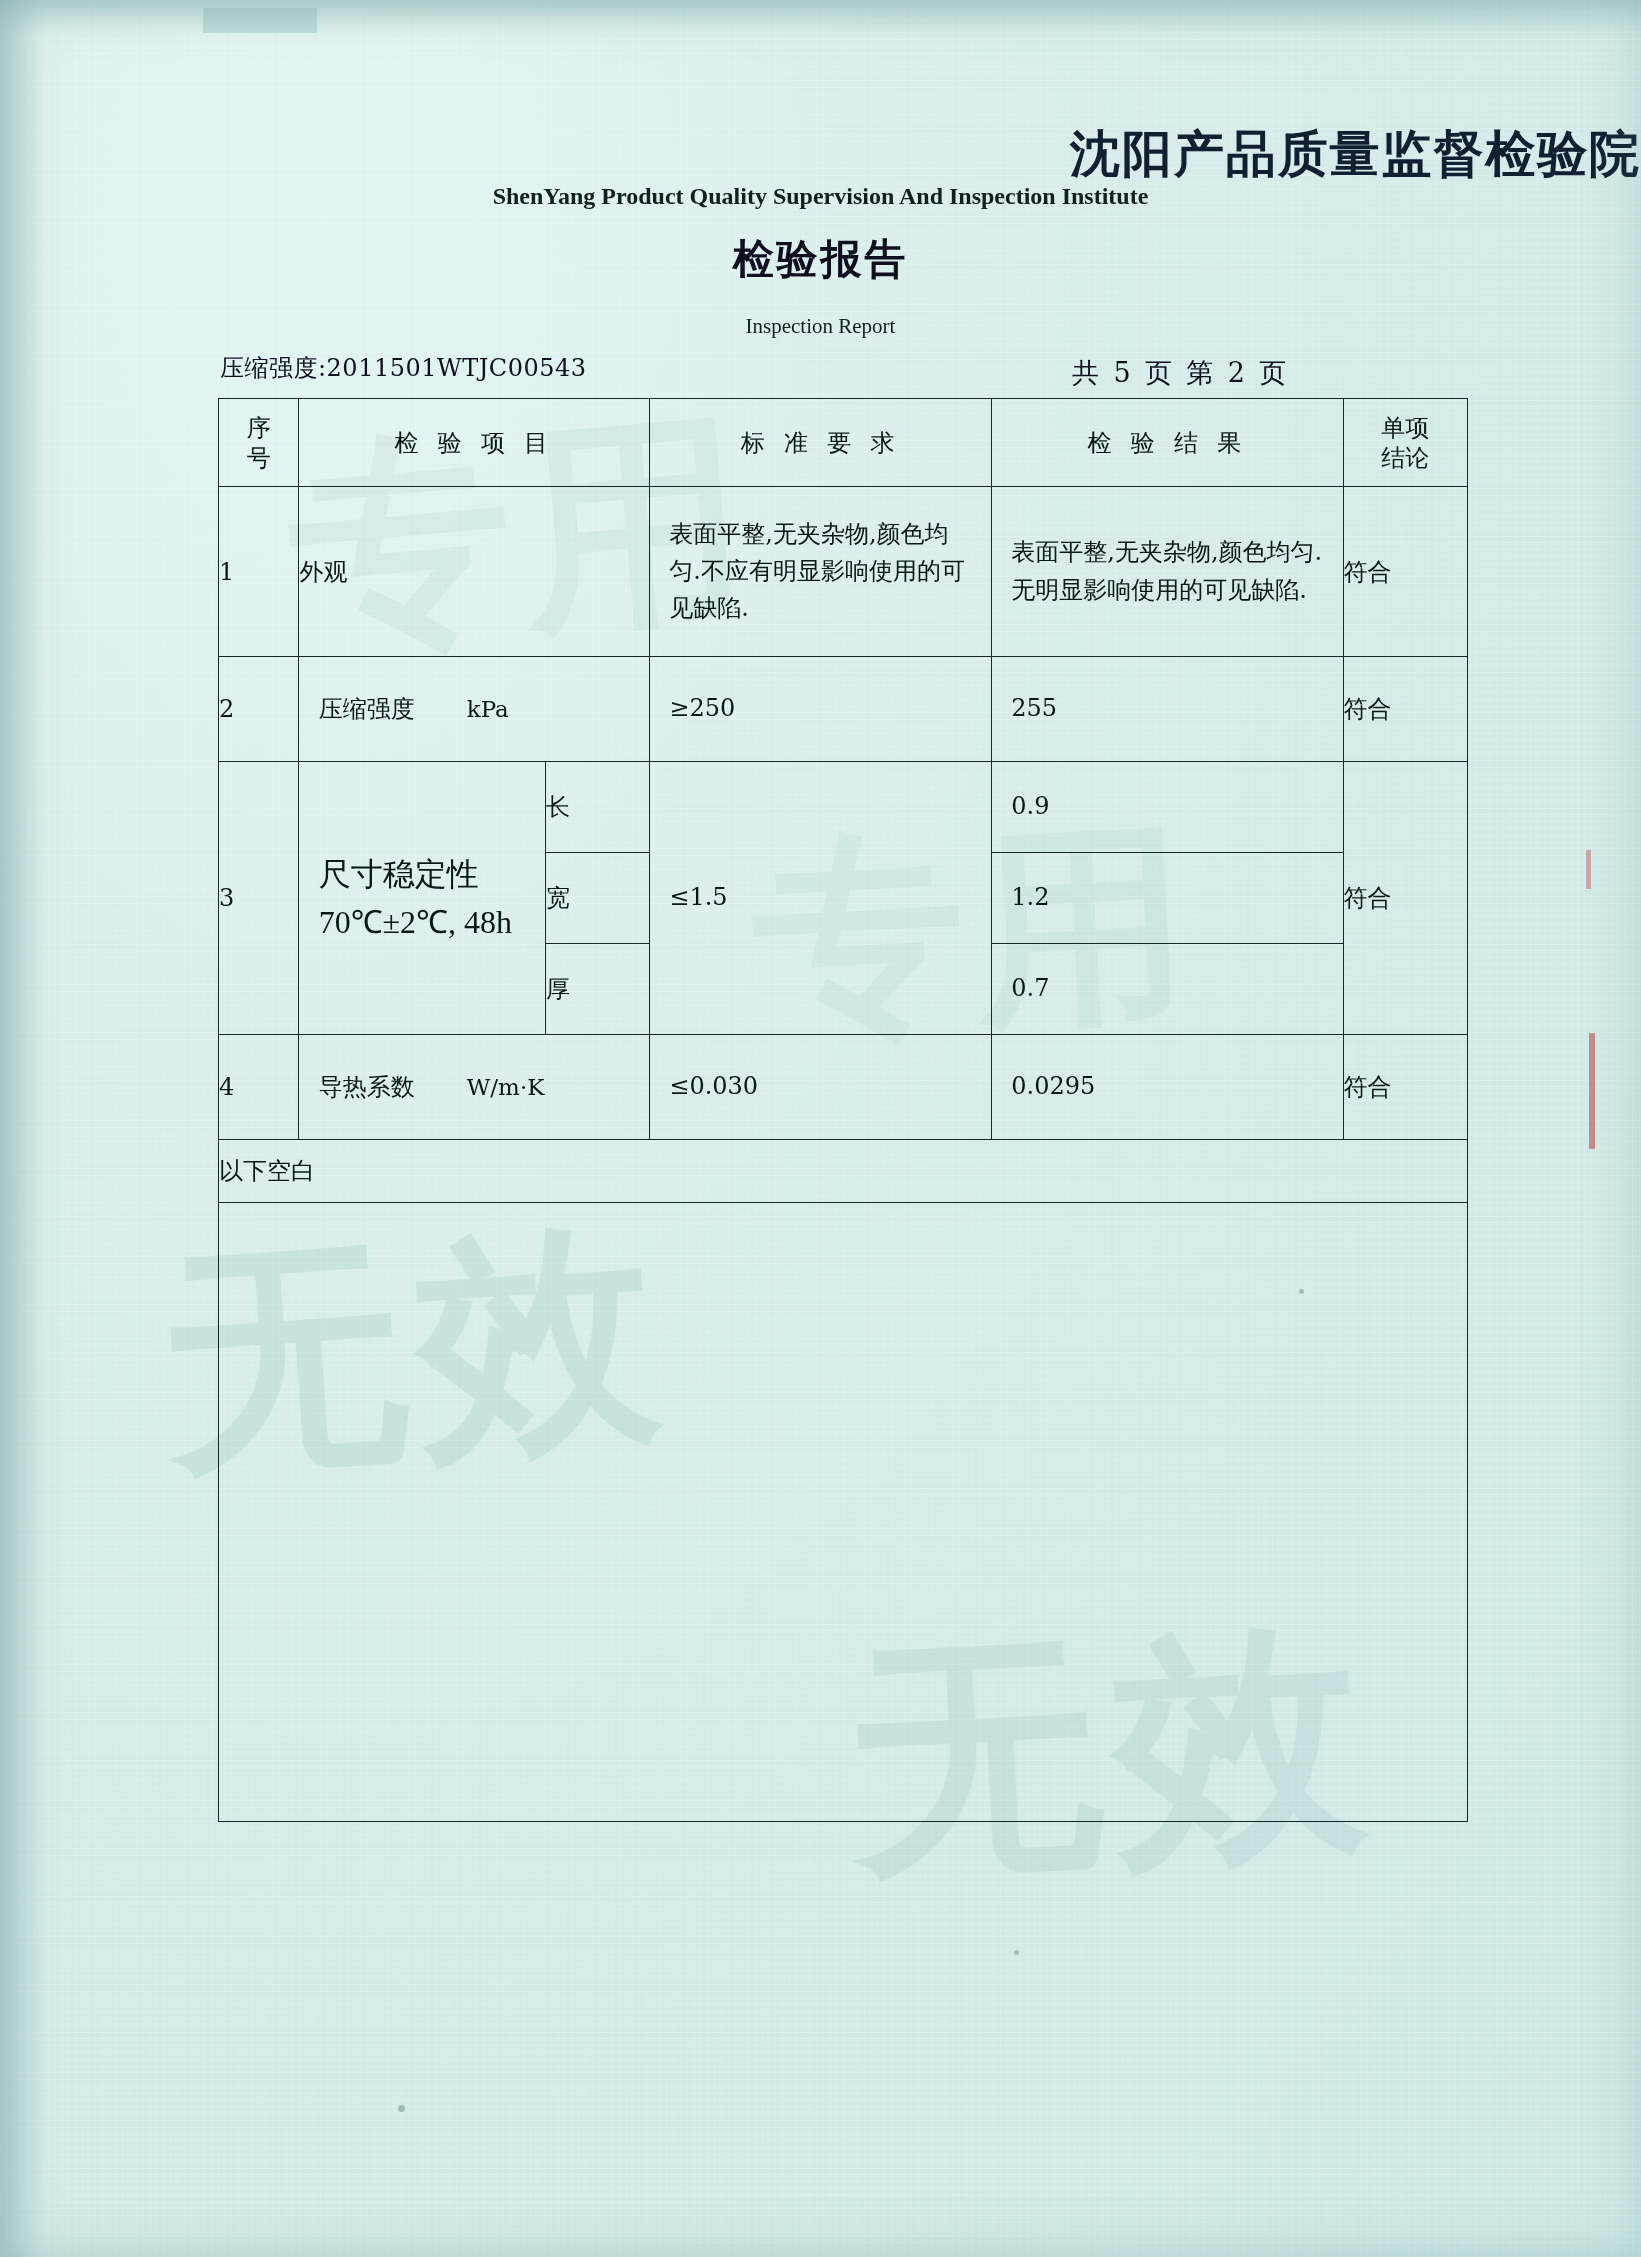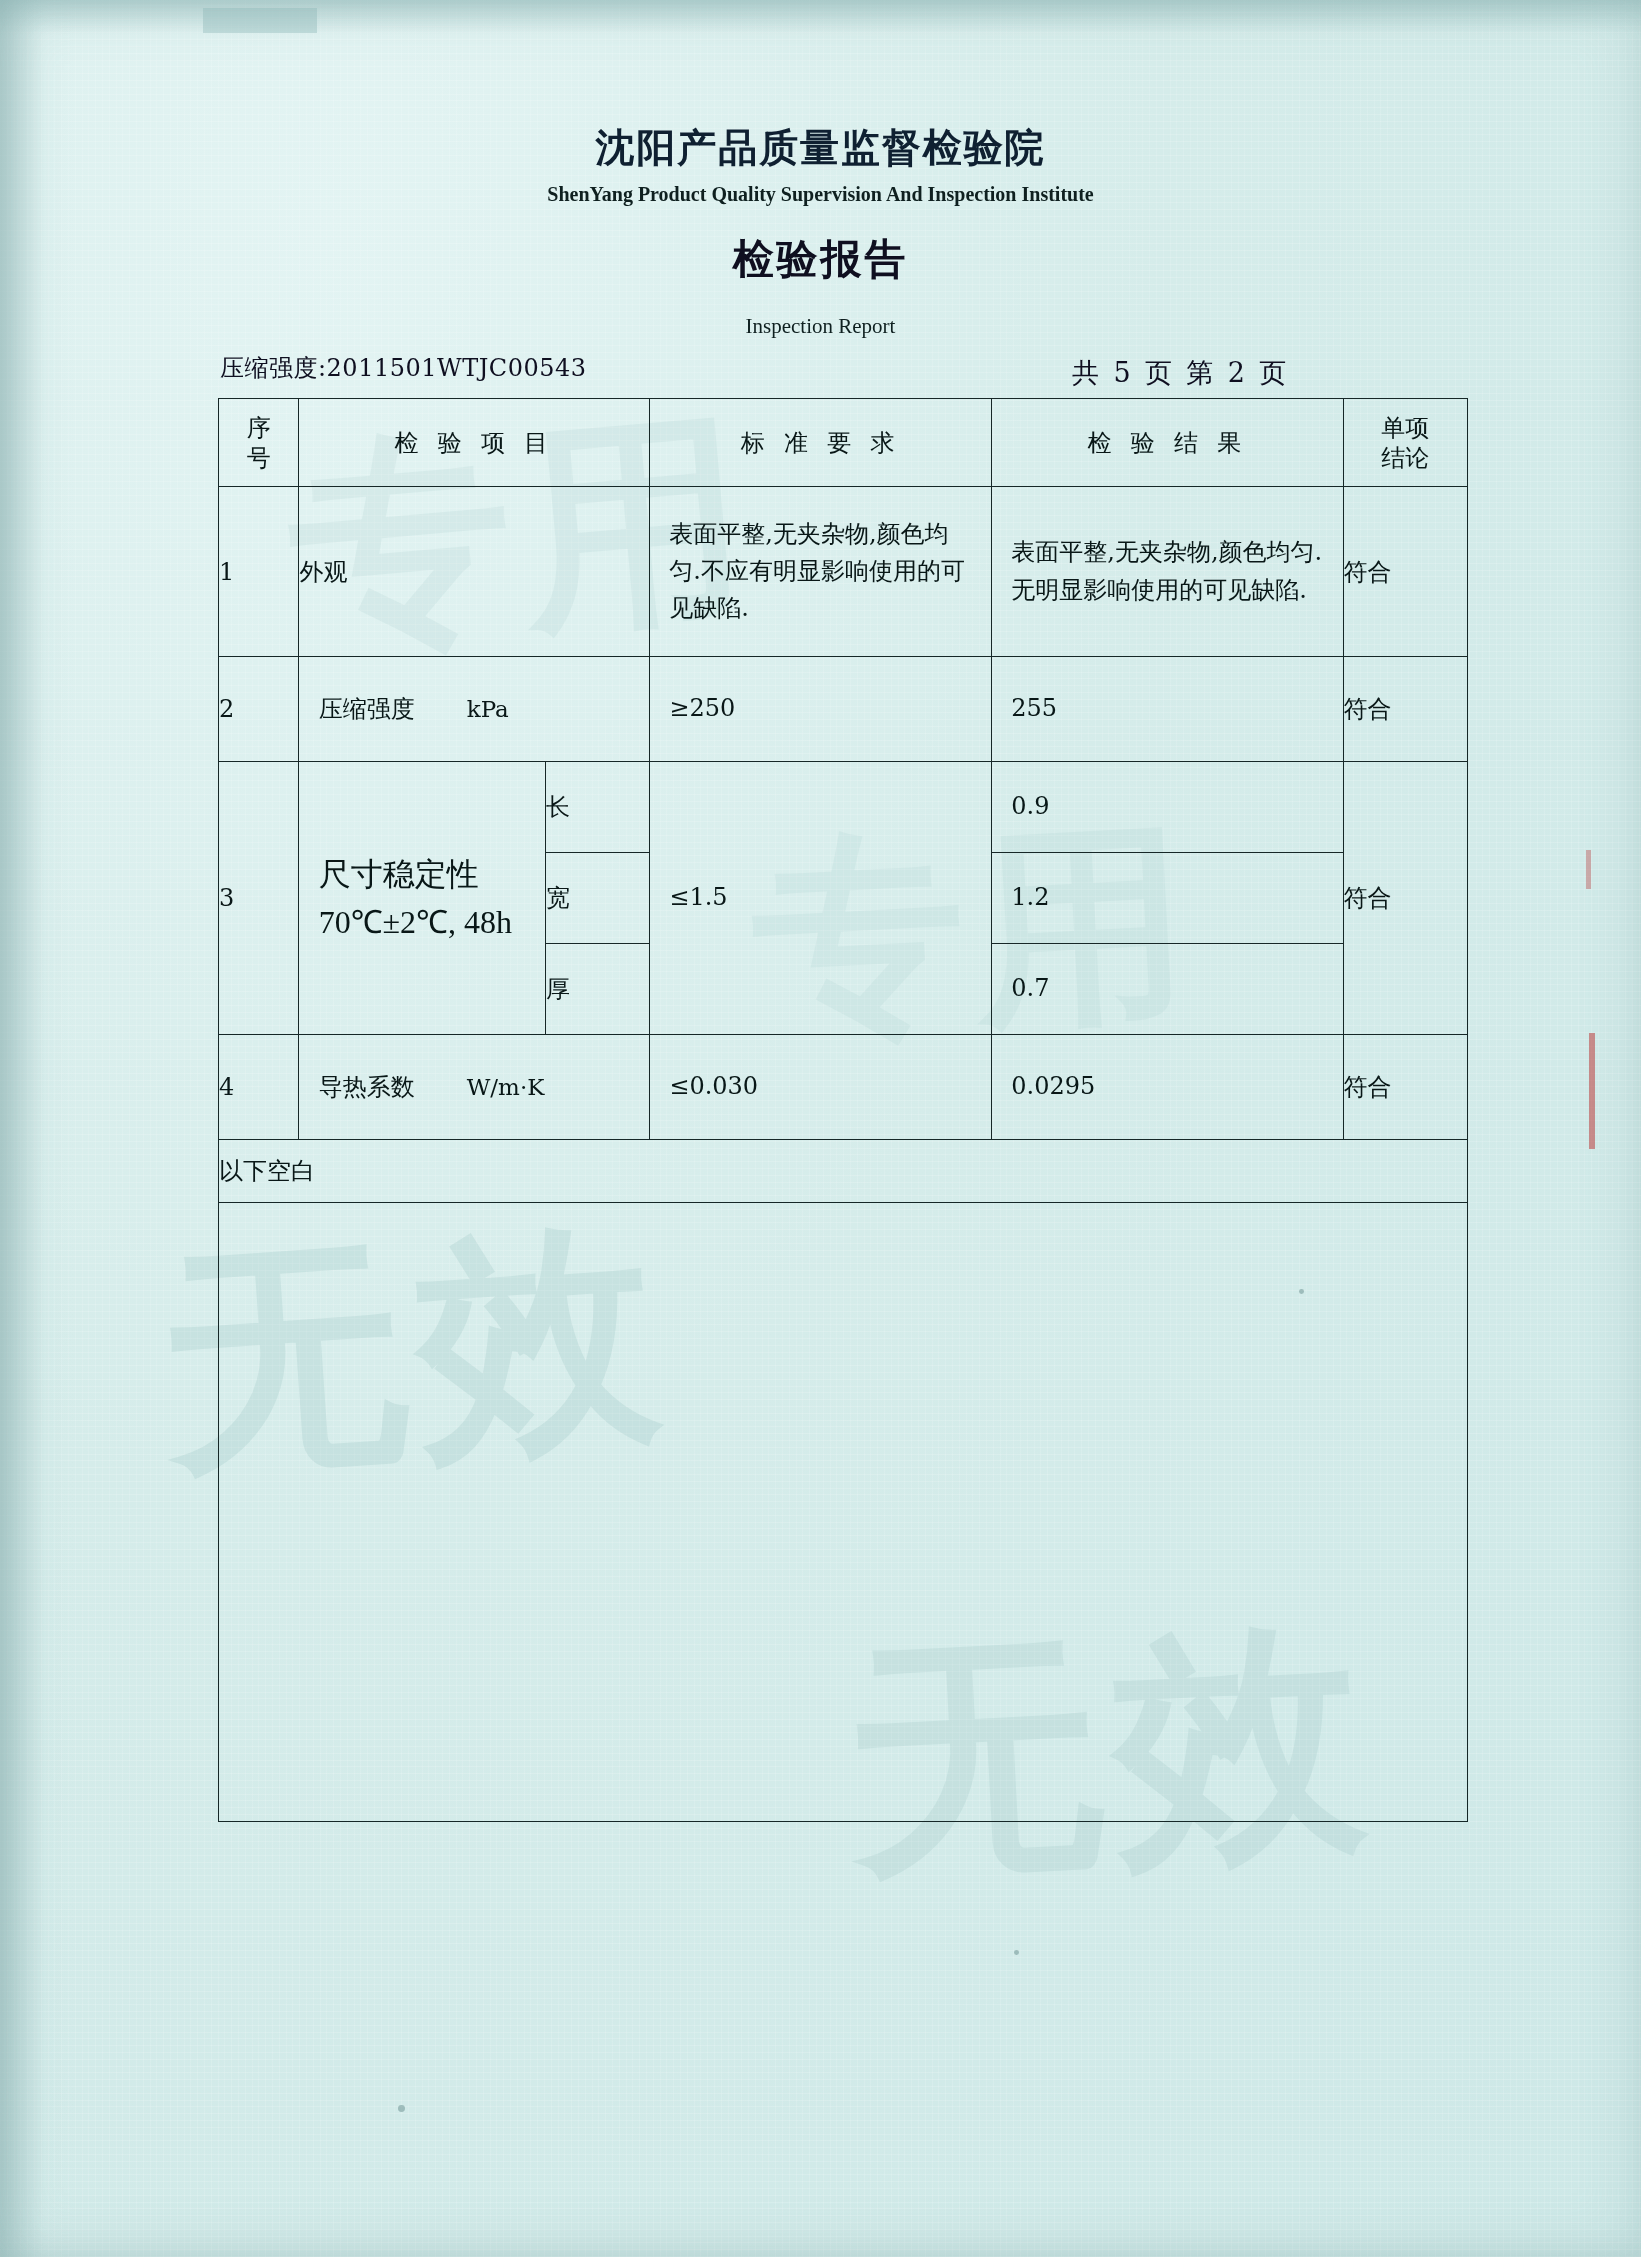--- a/index.html
+++ b/index.html
@@ -66,32 +66,32 @@
   
   .doc {
     position: absolute;
     left: 0; top: 0;
     width: 1641px;
     height: 2257px;
   }
   .title-cn {
     position: absolute;
     top: 121px; left: 0; right: 0;
-    text-align: center;
-    font-size: 39px;
+    text-align: right;
+    font-size: 50px;
     font-weight: bold;
     color: #123;
     letter-spacing: 1.9px;
     font-family: "DejaVu Serif", serif;
   }
   .title-en {
     position: absolute;
     top: 183px; left: 0; right: 0;
     text-align: center;
-    font-size: 20px;
+    font-size: 24px;
     font-weight: bold;
     color: #122;
     font-family: "Liberation Serif", serif;
   }
   .report-cn {
     position: absolute;
     top: 232px; left: 0; right: 0;
     text-align: center;
     font-size: 41px;
     font-weight: bold;

